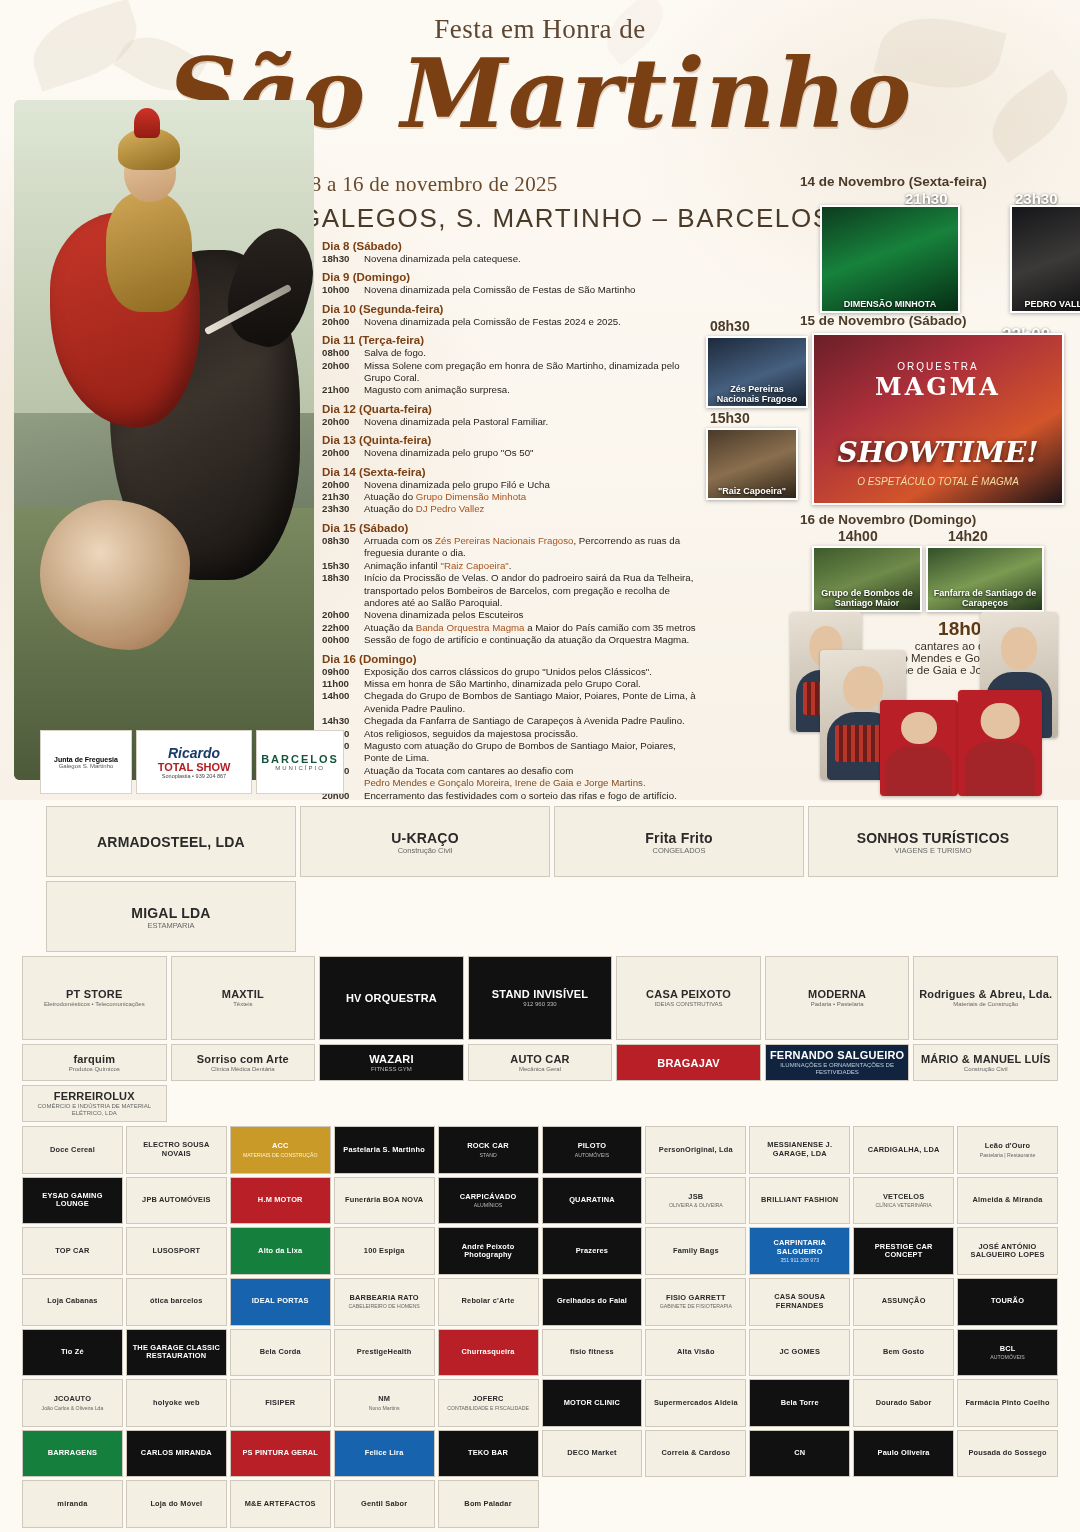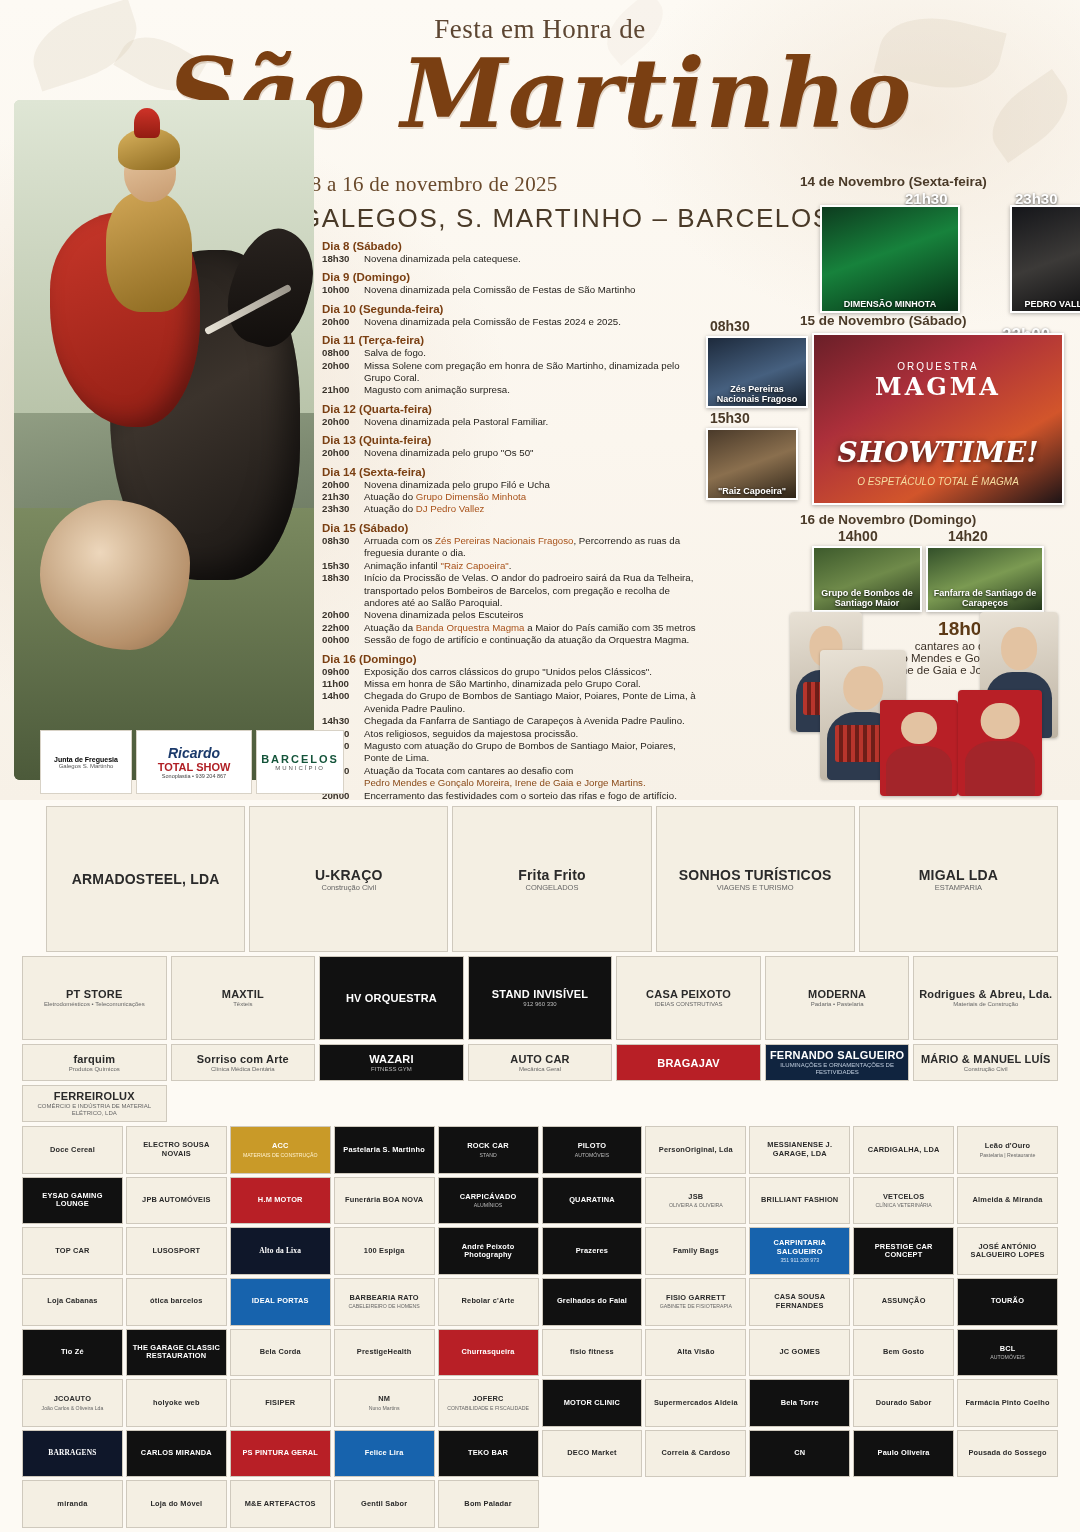--- a/index.html
+++ b/index.html
@@ -198,32 +198,32 @@
     display:flex; align-items:center; justify-content:center;
     overflow:hidden; position:relative; text-align:center;
     font-family:"Liberation Sans", sans-serif;
     color:#2a2a2a;
     padding:2px;
   }
   .scell .nm { font-size:9px; line-height:10px; font-weight:bold; letter-spacing:.2px; }
   .scell .sb { font-size:6px; line-height:7px; color:#666; font-weight:normal; display:block; margin-top:1px; }
   .dark { background:#111; color:#fff; }
   .dark .sb { color:#bbb; }
-  .green { background:#0f172a; color:#fff;font-family:Liberation Serif, serif; }
+  .green { background:#15803d; color:#fff; }
   .navy { background:#10243f; color:#fff; }
   .navy .sb { color:#c0cede; }
   .red { background:#b81f26; color:#fff; }
   .cream { background:#f4efe3; }
   .blue { background:#1763ad; color:#fff; }
   .blue .sb { color:#cfe0f2; }
   .gold { background:#c99a28; color:#fff; }
   .gold .sb { color:#fff2cf; }
 
   .band1 { position:absolute; left:22px; top:806px; width:1036px; height:146px;
-           display:grid; grid-template-columns:repeat(5,1fr); gap:4px;padding-left:24px; }
+           display:grid; grid-template-columns:repeat(4,1fr); gap:4px;padding-left:24px; }
   .band1 .scell .nm { font-size:14px; line-height:16px; }
   .band1 .scell .sb { font-size:7.5px; }
 
   .band2 { position:absolute; left:22px; top:956px; width:1036px; height:84px;
            display:grid; grid-template-columns:repeat(7,1fr); gap:4px; }
   .band2 .scell .nm { font-size:11px; line-height:12px; }
 
   .band3 { position:absolute; left:22px; top:1044px; width:1036px; height:78px;
            display:grid; grid-template-columns:repeat(7,1fr); gap:4px; }
   .band3 .scell .nm { font-size:11px; line-height:12px; }

